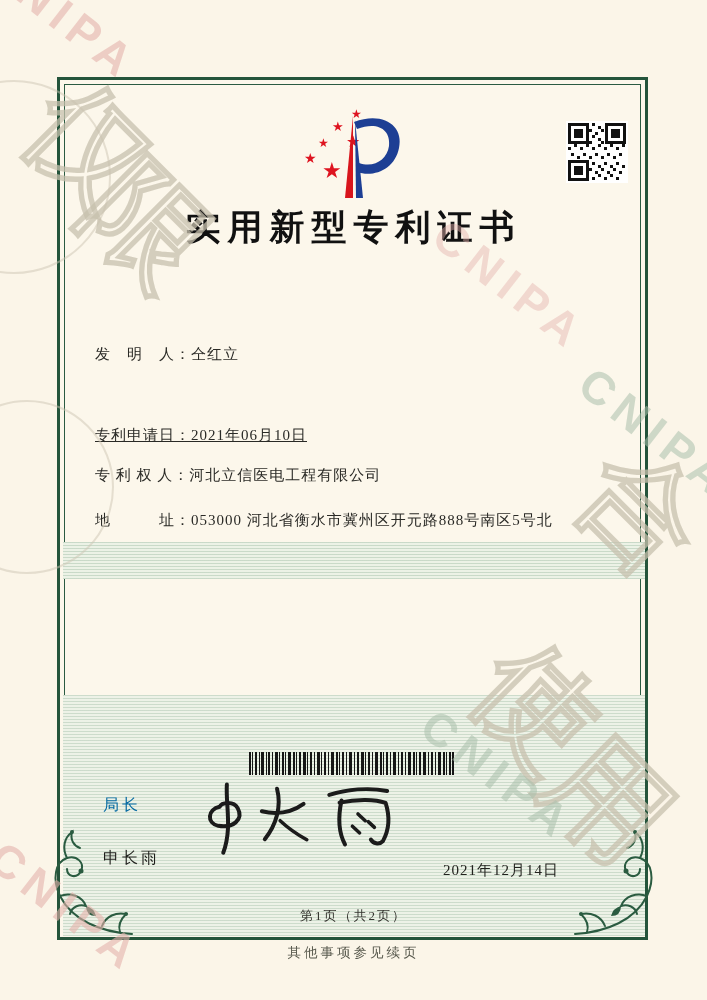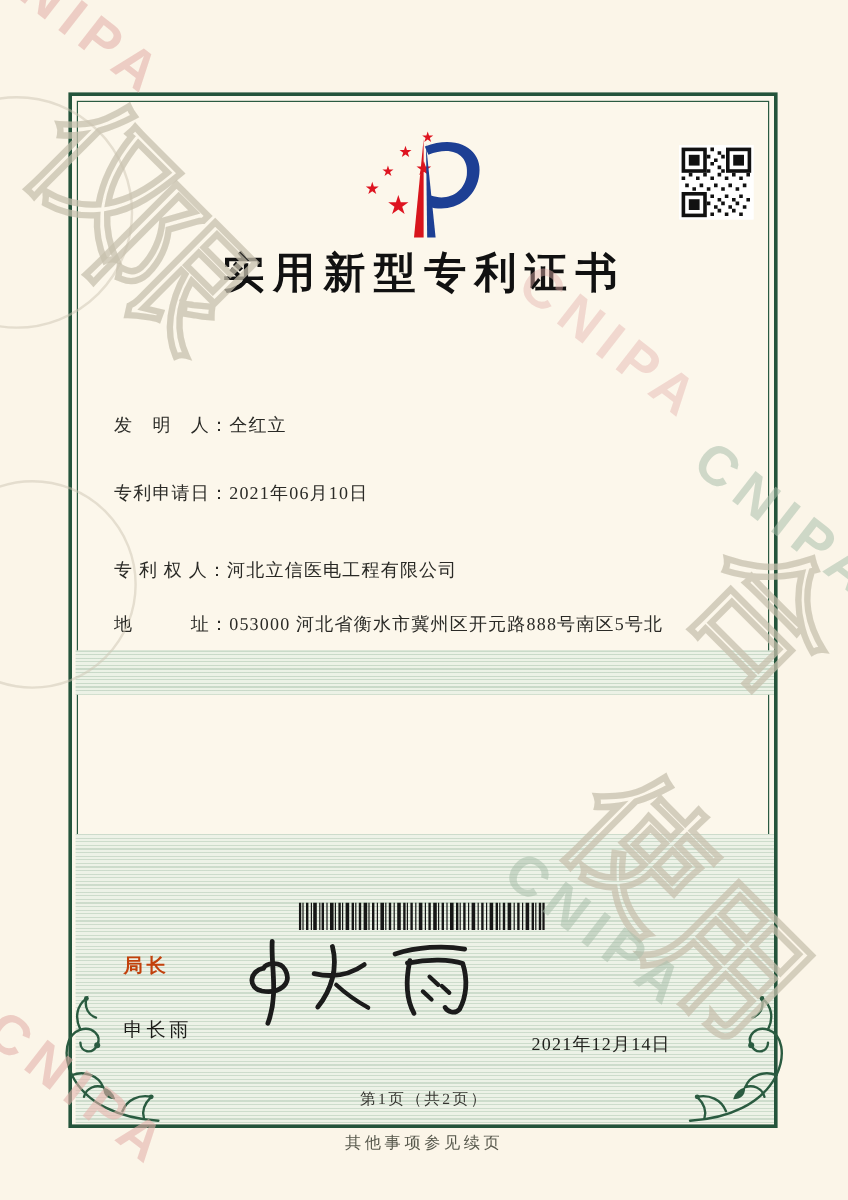--- a/index.html
+++ b/index.html
@@ -69,21 +69,21 @@
   .doc-title{
     position:absolute;left:0;top:204px;width:707px;text-align:center;
     font-size:35px;font-weight:bold;letter-spacing:7px;color:#111;
   }
   .field-row{position:absolute;left:95px;font-size:15px;letter-spacing:1px;color:#2a2a26;white-space:nowrap;}
   .grant-row{position:absolute;left:95px;top:552px;font-size:15px;letter-spacing:1px;color:#2a2a26;white-space:nowrap;}
   .grant-no{position:absolute;left:273px;top:0;}
   .paras{position:absolute;left:88px;top:585px;width:532px;font-size:14.8px;line-height:25px;text-align:justify;color:#2a2a26;}
   .paras p{margin:0 0 6px 0;text-indent:2em;}
   .barcode{position:absolute;left:249px;top:752px;}
-  .sig-title{position:absolute;left:103px;top:795px;font-size:16px;letter-spacing:3px;color:#c2410c;font-weight:bold;}
+  .sig-title{position:absolute;left:103px;top:795px;font-size:16px;letter-spacing:3px;color:#0369a1;}
   .sig-name{position:absolute;left:103px;top:830px;font-size:16px;letter-spacing:3px;color:#1d1d1a;margin-top:18px;}
   .sig-svg{position:absolute;left:192px;top:776px;transform:rotate(-2deg);}
   .issue-date{position:absolute;left:443px;top:861px;font-size:15px;letter-spacing:1px;color:#22221e;}
   .page-no{position:absolute;left:0;top:907px;width:707px;text-align:center;font-size:13px;letter-spacing:2px;color:#33332e;}
   .foot-note{position:absolute;left:0;top:944px;width:707px;text-align:center;font-size:13.5px;letter-spacing:3px;color:#57584c;}
 </style>
 </head>
 <body>
 
 <div class="frame">
@@ -157,21 +157,21 @@
         <rect x="8" y="45" width="9" height="9"></rect>
       <path d="M26,2h3v3h-3z M32,5h3v3h-3z M23,8h3v3h-3z M29,11h3v3h-3z M35,8h3v3h-3z M26,14h3v3h-3z M32,17h3v3h-3z M23,20h3v3h-3z M35,20h3v3h-3z M2,26h3v3h-3z M8,23h3v3h-3z M14,26h3v3h-3z M20,23h3v3h-3z M26,26h3v3h-3z M32,23h3v3h-3z M38,26h3v3h-3z M44,23h3v3h-3z M50,26h3v3h-3z M56,23h3v3h-3z M5,32h3v3h-3z M11,35h3v3h-3z M17,32h3v3h-3z M23,35h3v3h-3z M29,32h3v3h-3z M35,35h3v3h-3z M41,32h3v3h-3z M47,35h3v3h-3z M53,32h3v3h-3z M26,41h3v3h-3z M32,44h3v3h-3z M38,41h3v3h-3z M44,44h3v3h-3z M50,41h3v3h-3z M56,44h3v3h-3z M23,47h3v3h-3z M29,50h3v3h-3z M35,47h3v3h-3z M41,50h3v3h-3z M47,47h3v3h-3z M53,50h3v3h-3z M26,56h3v3h-3z M32,53h3v3h-3z M38,56h3v3h-3z M44,53h3v3h-3z M50,56h3v3h-3z"></path>
     </g>
   </svg>
 
   <div class="doc-title">实用新型专利证书</div>
 
   <div class="field-row" style="top:345px;">
     <span>发　明　人：</span><span>仝红立</span>
   </div>
-  <div class="field-row" style="top:402px;">
+  <div class="field-row" style="top:426px;text-decoration:underline;">
     <span>专利申请日：</span><span>2021年06月10日</span>
   </div>
   <div class="field-row" style="top:466px;text-align:right;">
     <span>专 利 权 人：</span><span>河北立信医电工程有限公司</span>
   </div>
   <div class="field-row" style="top:511px;">
     <span>地　　　址：</span><span>053000 河北省衡水市冀州区开元路888号南区5号北</span>
   </div>
 
 

